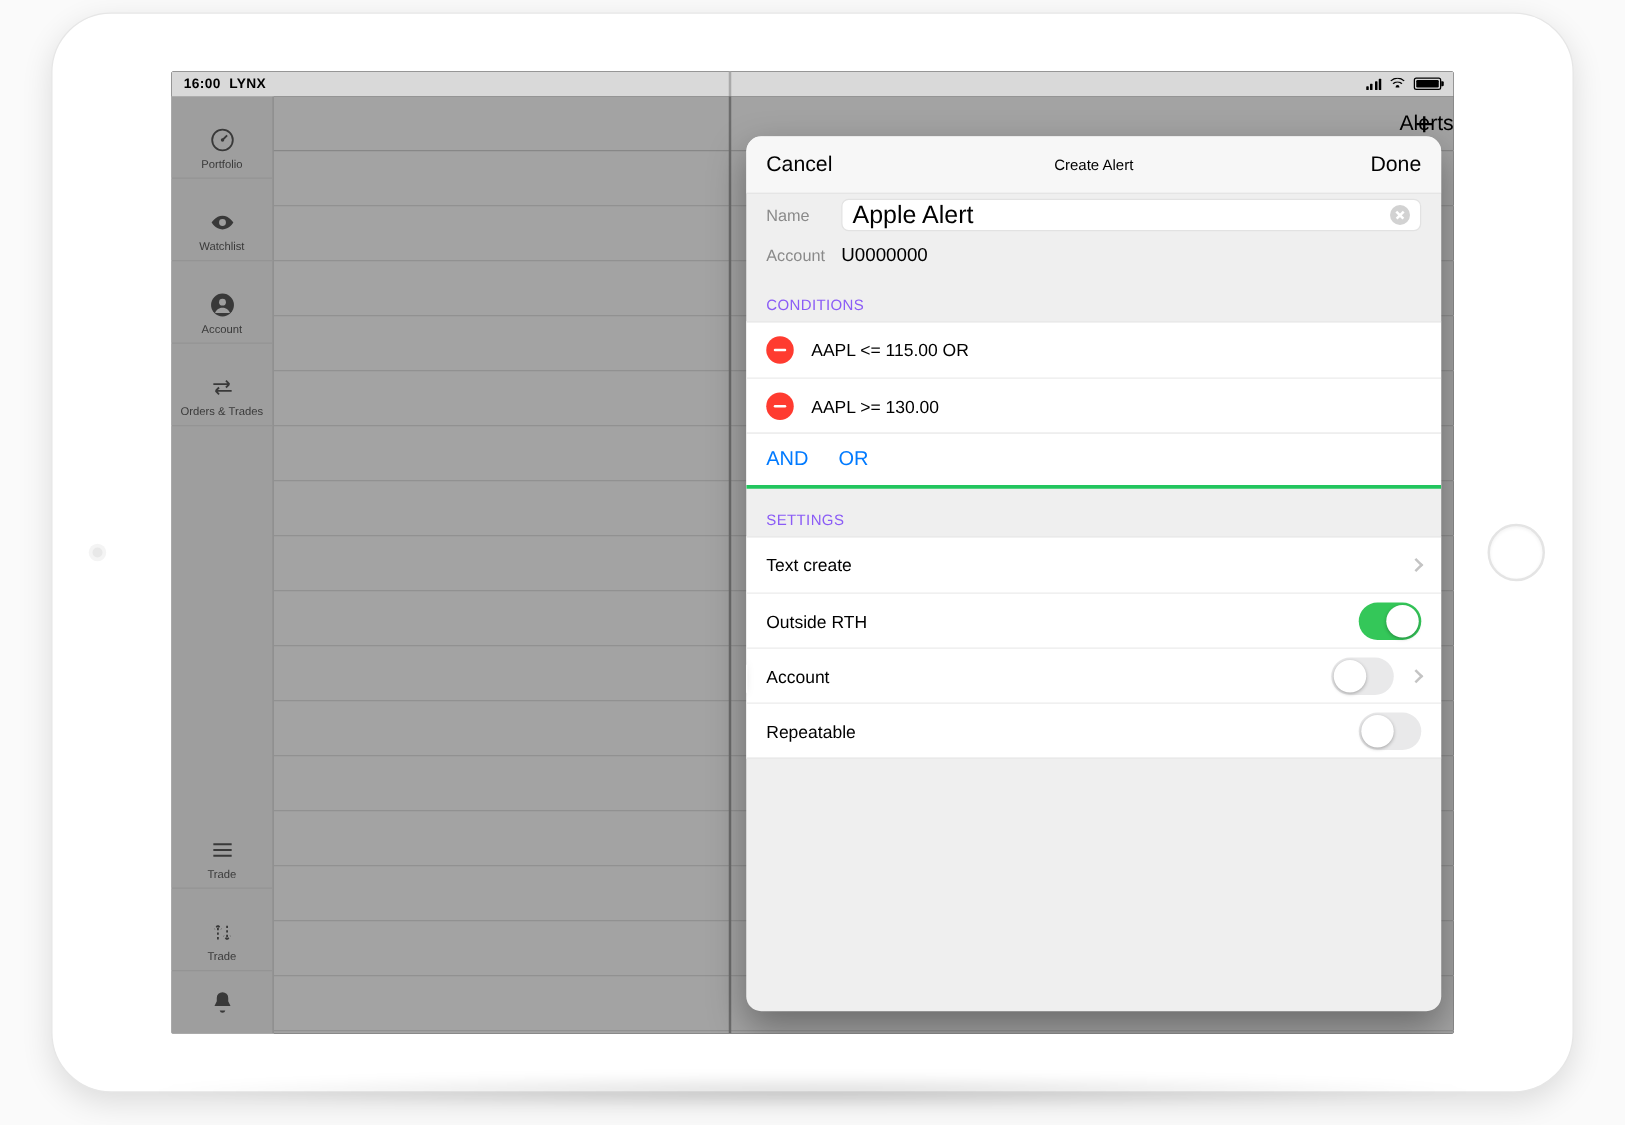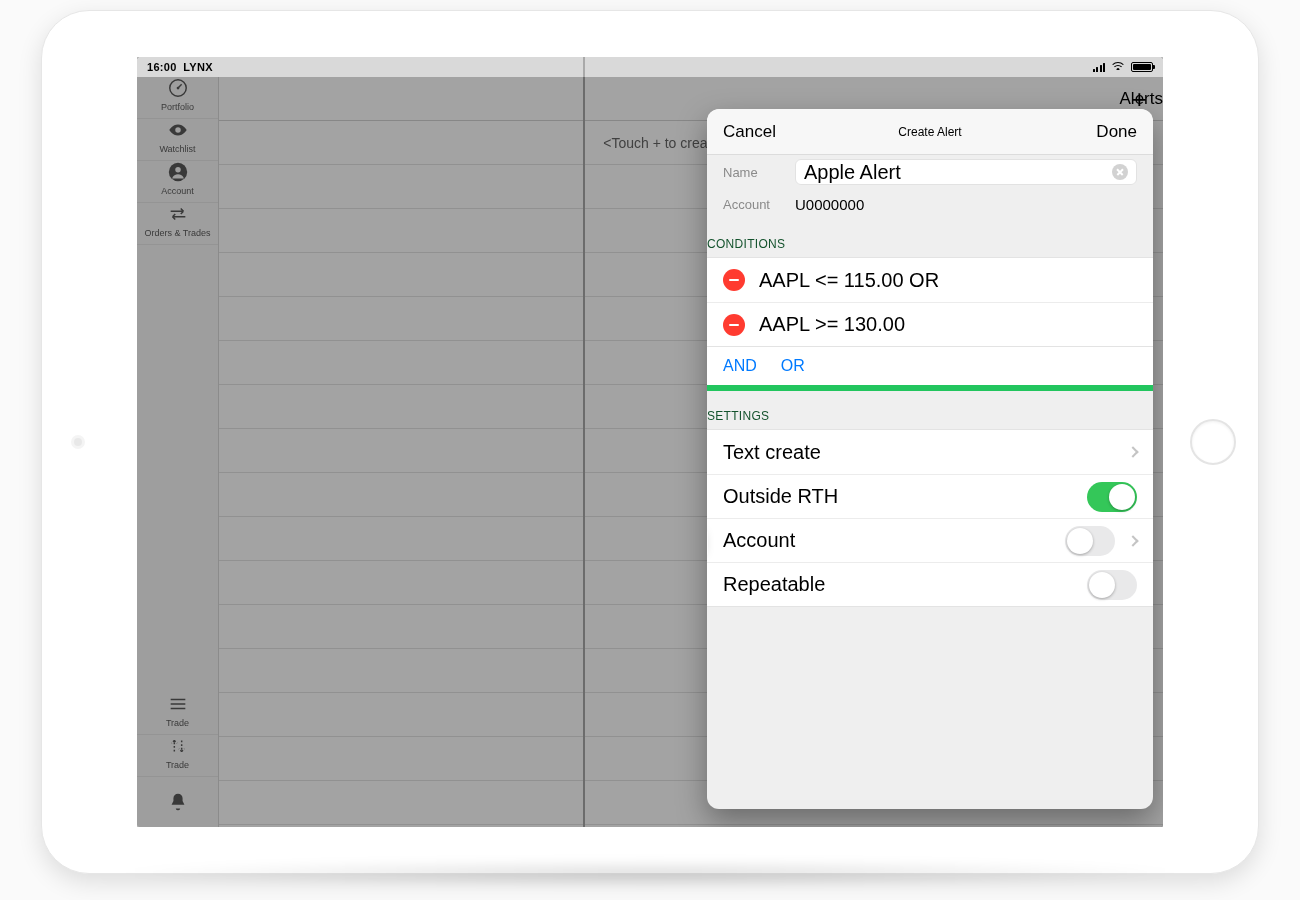--- a/index.html
+++ b/index.html
@@ -63,21 +63,21 @@
   .battery span{position:absolute;inset:1px;background:#000;border-radius:1px}
 
   
   .app { position:absolute; inset:20px 0 0 0; display:flex; background:#fff; }
   .sidebar {
     width: 82px; background:#f7f7f7; border-right:1px solid #d9d9d9;
     display:flex; flex-direction:column; font-size:9px; color:#5c5c5c;
   }
   .sb-spacer{flex:1}
   .sb-item { display:flex; flex-direction:column; align-items:center; justify-content:center;
-             padding:0 0 6px; border-bottom:1px solid #e8e8e8; gap:3px; }
+             padding:24px 0 6px; border-bottom:1px solid #e8e8e8; gap:3px; }
   .sb-icon { width:22px; height:22px; display:flex; align-items:center; justify-content:center; }
   .sb-icon svg{width:22px;height:22px;stroke:#5a5a5a;fill:none;stroke-width:1.6}
   .sb-icon.fill svg{fill:#5a5a5a;stroke:none}
   .sb-item.no-label{border-bottom:none;padding:14px 0}
 
   .content { flex:1; position:relative; }
   .list-header{
     height:44px; display:flex; align-items:center; justify-content:flex-end;
     position:relative; border-bottom:1px solid #d4d4d4; font-size:17px; font-weight:400;
   }
@@ -87,63 +87,63 @@
   .rows .row{height:44px;border-bottom:1px solid #e3e3e3}
   .divider-v{position:absolute;top:0;bottom:0;left:446px;width:2px;background:#a9a9a9}
 
   
   .dim {
     position:absolute; inset:20px 0 0 0; background:rgba(0,0,0,.36);
   }
 
   
   .popover {
-    position:absolute; top:52px; right:10px; width:446px; bottom:18px;
+    position:absolute; top:52px; right:10px; width:556px; bottom:18px;
     background:#efefef; border-radius:12px;
     box-shadow:0 12px 30px rgba(0,0,0,.35);
     overflow:hidden; font-size:15px; color:#000;
   }
   .pop-caret{
     position:absolute; left:-11px; top:422px; width:0; height:0;
     border-top:12px solid transparent; border-bottom:12px solid transparent; border-right:12px solid #fff;
     filter:drop-shadow(-3px 0 4px rgba(0,0,0,.2));
   }
   .pop-header{
     height:46px; background:#f7f7f7; border-bottom:1px solid #dcdcdc;
     display:flex; align-items:center; justify-content:space-between; padding:0 16px;
     border-radius:12px 12px 0 0;
   }
   .pop-header .title{font-size:12px;font-weight:400}
   .pop-header .side{min-width:60px;font-size:17px;font-weight:400}
   .pop-header .side.right{text-align:right}
 
-  .form-row{display:flex;align-items:center;padding:0 16px;height:30px;gap:12px}
+  .form-row{display:flex;align-items:center;padding:0 16px;height:30px;}
   .form-row .lbl{width:60px;color:#8a8a8a;font-size:13px}
   .name-input{
     flex:1;height:26px;margin:2px 0 2px 0;
     background:#fff;border-radius:6px;border:1px solid #e2e2e2;
     display:flex;align-items:center;justify-content:space-between;padding:0 8px;font-size:20px;
   }
   .clear-btn{width:16px;height:16px;border-radius:50%;background:#d2d2d2;position:relative}
   .clear-btn::before,.clear-btn::after{content:"";position:absolute;left:50%;top:50%;width:8px;height:1.6px;background:#fff;transform-origin:center}
   .clear-btn::before{transform:translate(-50%,-50%) rotate(45deg)}
   .clear-btn::after{transform:translate(-50%,-50%) rotate(-45deg)}
 
-  .section-title{padding:18px 0 6px;font-size:12px;font-weight:500;color:#14532d;letter-spacing:.3px;text-transform:uppercase}
+  .section-title{padding:18px 16px 6px;font-size:12px;font-weight:500;color:#8b5cf6;letter-spacing:.3px;text-transform:uppercase}
   .list{background:#fff;border-top:1px solid #e3e3e3;border-bottom:1px solid #e3e3e3}
   .list .item{
     min-height:44px;padding:0 16px;display:flex;align-items:center;gap:14px;
-    font-size:20px;
+    font-size:14px;
   }
   .list .item + .item{border-top:1px solid #ececec}
   .minus{
     width:22px;height:22px;border-radius:50%;background:#ff3b30;position:relative;flex:0 0 22px;
   }
   .minus::after{content:"";position:absolute;left:50%;top:50%;transform:translate(-50%,-50%);width:10px;height:2px;background:#fff;border-radius:1px}
-  .logic-row{height:44px;padding:0 16px;display:flex;align-items:center;gap:24px;font-size:16px;background:#fff;border-bottom:6px solid #22c55e}
+  .logic-row{height:44px;padding:0 16px;display:flex;align-items:center;gap:24px;font-size:16px;background:#fff;border-bottom:3px solid #22c55e}
   .logic-row span{color:#007aff}
 
   .settings .item{justify-content:space-between}
   .chev{width:8px;height:8px;border-right:2px solid #c4c4c4;border-bottom:2px solid #c4c4c4;transform:rotate(-45deg)}
   .right-group{display:flex;align-items:center;gap:14px}
 
   .switch{width:50px;height:30px;border-radius:15px;background:#e9e9ea;position:relative;transition:.2s}
   .switch .knob{position:absolute;top:2px;left:2px;width:26px;height:26px;border-radius:50%;background:#fff;box-shadow:0 1px 3px rgba(0,0,0,.3)}
   .switch.on{background:#34c759}
   .switch.on .knob{left:22px}

